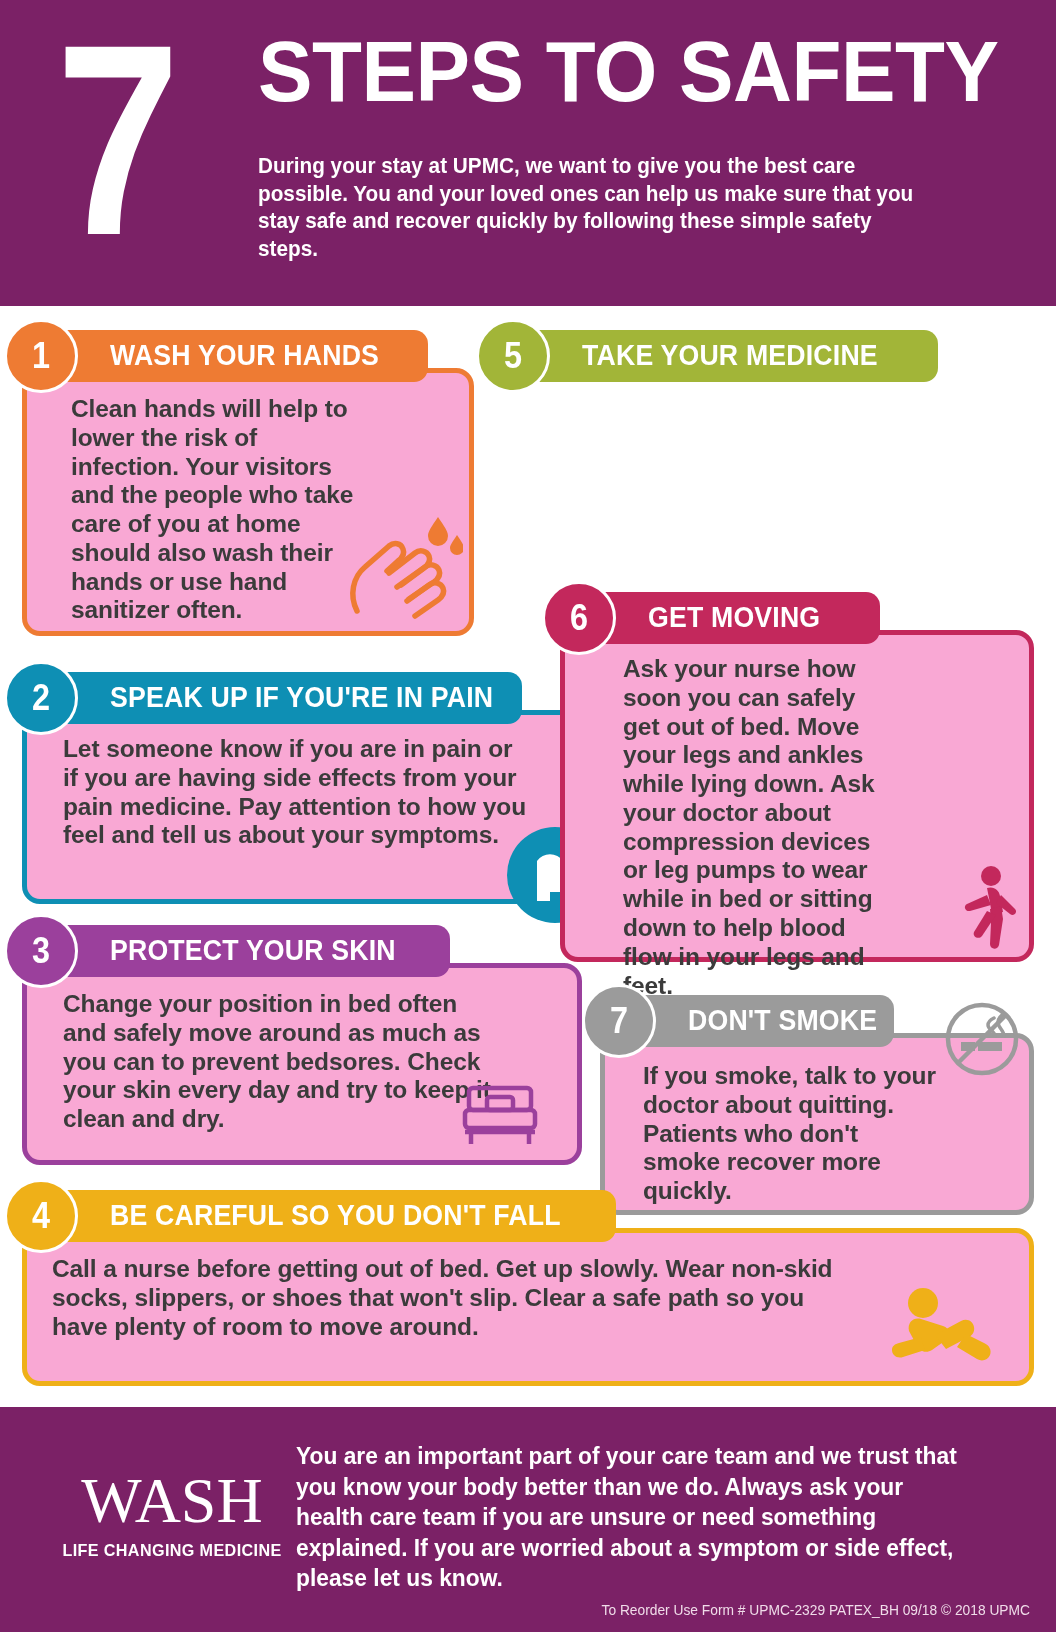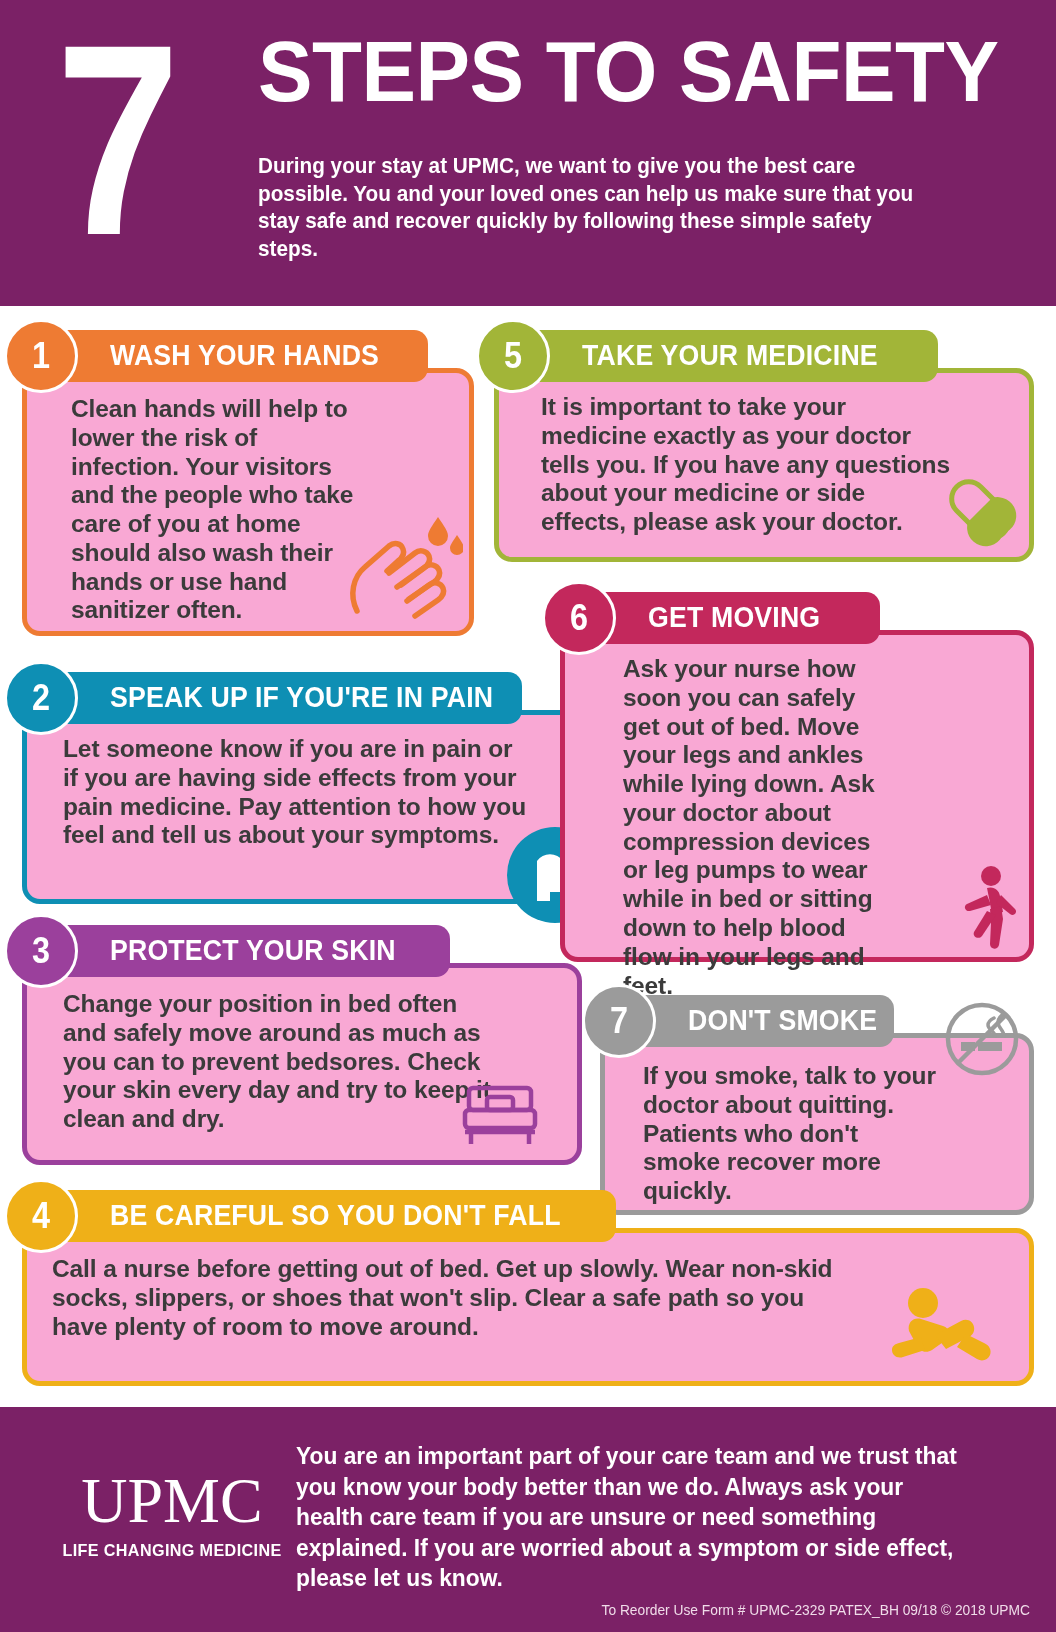--- a/index.html
+++ b/index.html
@@ -352,32 +352,20 @@
     </div>
   </div>
 
   <div class="card" id="card5">
     <div class="card-head">
       <div class="badge" style="background:#A2B538">
         <span>5</span>
       </div>
       <div class="card-head-title">TAKE YOUR MEDICINE</div>
     </div>
-    <div class="card-body">
-      <div class="notch"></div>
-      <div class="card-text">It is important to take your medicine exactly as your doctor tells you. If you have any questions about your medicine or side effects, please ask your doctor.</div>
-      <div class="icon" id="icon-pill">
-        <svg width="78" height="78" viewBox="0 0 78 78">
-          <g transform="rotate(-45 39 39)">
-            <rect x="22" y="6" width="34" height="66" rx="17" fill="none" stroke="#A2B538" stroke-width="5"></rect>
-            <path d="M22 39 a17 17 0 0 0 17 33 l0 0 a17 17 0 0 0 17 -33 z" fill="#A2B538"></path>
-          </g>
-        </svg>
-      </div>
-    </div>
   </div>
 
   <div class="card" id="card6">
     <div class="card-head">
       <div class="badge" style="background:#C3285C">
         <span>6</span>
       </div>
       <div class="card-head-title">GET MOVING</div>
     </div>
     <div class="card-body">
@@ -420,20 +408,20 @@
             <path d="M52 36 c0 -5 -7 -6 -7 -11 c0 -4 4 -6 6 -7"></path>
             <path d="M61 36 c0 -6 -6 -8 -6 -14 c0 -4 3 -6 5 -8"></path>
           </g>
         </svg>
       </div>
     </div>
   </div>
 
   <div class="footer">
     <div class="logo-wrap">
-      <div class="logo-main">UPMC</div>
+      <div class="logo-main">WASH</div>
       <div class="logo-tag">LIFE CHANGING MEDICINE</div>
     </div>
     <div class="footer-text">You are an important part of your care team and we trust that you know your body better than we do. Always ask your health care team if you are unsure or need something explained. If you are worried about a symptom or side effect, please let us know.</div>
     <div class="footer-fine">To Reorder Use Form # UPMC-2329 PATEX_BH 09/18 © 2018 UPMC</div>
   </div>
 
 </div>
 
 </body></html>

